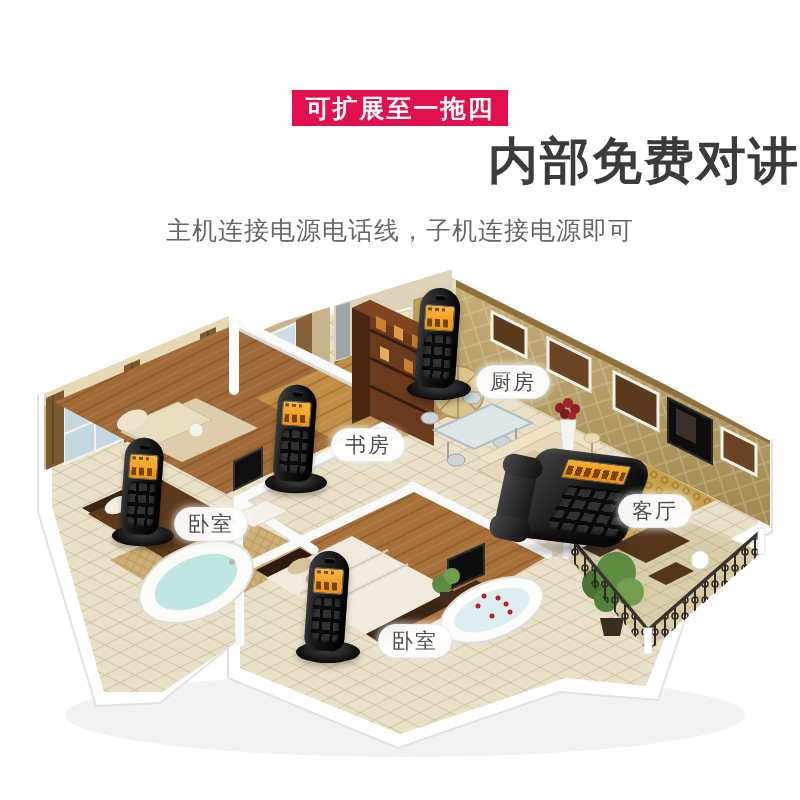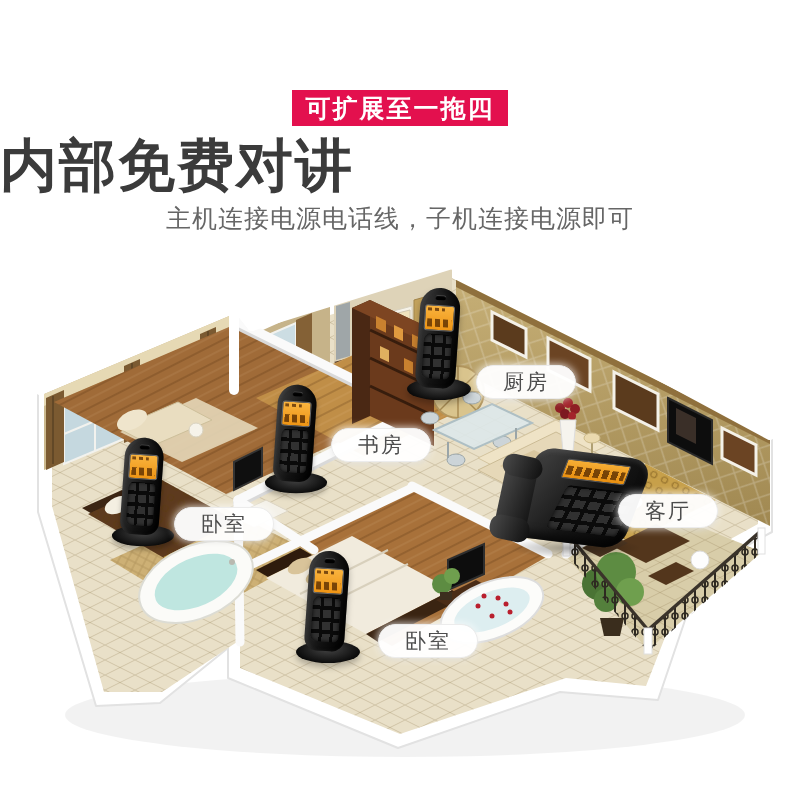--- a/index.html
+++ b/index.html
@@ -1,30 +1,30 @@
 <!DOCTYPE html>
 <html><head>
 <meta charset="utf-8">
 <style>
   html,body{margin:0;padding:0;background:#fff;}
   .page{position:relative;width:800px;height:800px;margin:0 auto;background:#ffffff;overflow:hidden;
         font-family:"Liberation Sans","DejaVu Sans",sans-serif;}
   
   .banner{position:absolute;left:292px;top:90px;width:216px;height:36px;line-height:36px;
           background:#e3104e;color:#fff;font-size:25px;font-weight:700;text-align:center;letter-spacing:2px;}
-  .headline{position:absolute;left:0;right:0;top:128px;margin:0;text-align:left;
-            font-size:57px;font-weight:700;color:#3b3b3b;letter-spacing:2px;}
-  .subtitle{position:absolute;left:0;right:0;top:202px;margin:0;text-align:center;
+  .headline{position:absolute;left:0;right:0;top:128px;margin:0;text-align:right;
+            font-size:50px;font-weight:700;color:#3b3b3b;letter-spacing:2px;}
+  .subtitle{position:absolute;left:0;right:0;top:202px;margin:12px;text-align:center;
             font-size:25px;color:#666;letter-spacing:1px;}
   
   .scene{position:absolute;left:0;top:0;width:800px;height:800px;}
   .floorplan{position:absolute;left:0;top:0;width:800px;height:800px;}
   
   .room-pill{position:absolute;min-width:66px;height:34px;line-height:32px;text-align:center;
-             padding:0 26px;box-sizing:border-box;background:rgba(255,255,255,.96);
+             padding:0 13px;box-sizing:border-box;background:rgba(255,255,255,.96);
              border:1px solid #ececec;border-radius:17px;font-size:21px;color:#4d4d4d;letter-spacing:2px;
              box-shadow:0 0 8px rgba(255,255,255,.95),0 2px 4px rgba(0,0,0,.10);z-index:30;}
   
   .handset{position:absolute;width:66px;height:112px;z-index:20;filter:drop-shadow(0 4px 3px rgba(0,0,0,.25));}
   .hs-base{position:absolute;bottom:0;left:1px;width:64px;height:22px;border-radius:50%;
            background:radial-gradient(ellipse at 50% 35%,#454545,#0b0b0b 72%);}
   .hs-body{position:absolute;left:12px;top:0;width:40px;height:100px;
            background:linear-gradient(100deg,#3d3d3d,#131313 55%,#000);
            border-radius:20px 20px 13px 13px;transform:rotate(4deg);
            box-shadow:inset 2px 0 4px rgba(255,255,255,.08), inset -3px 0 6px rgba(0,0,0,.6);}

